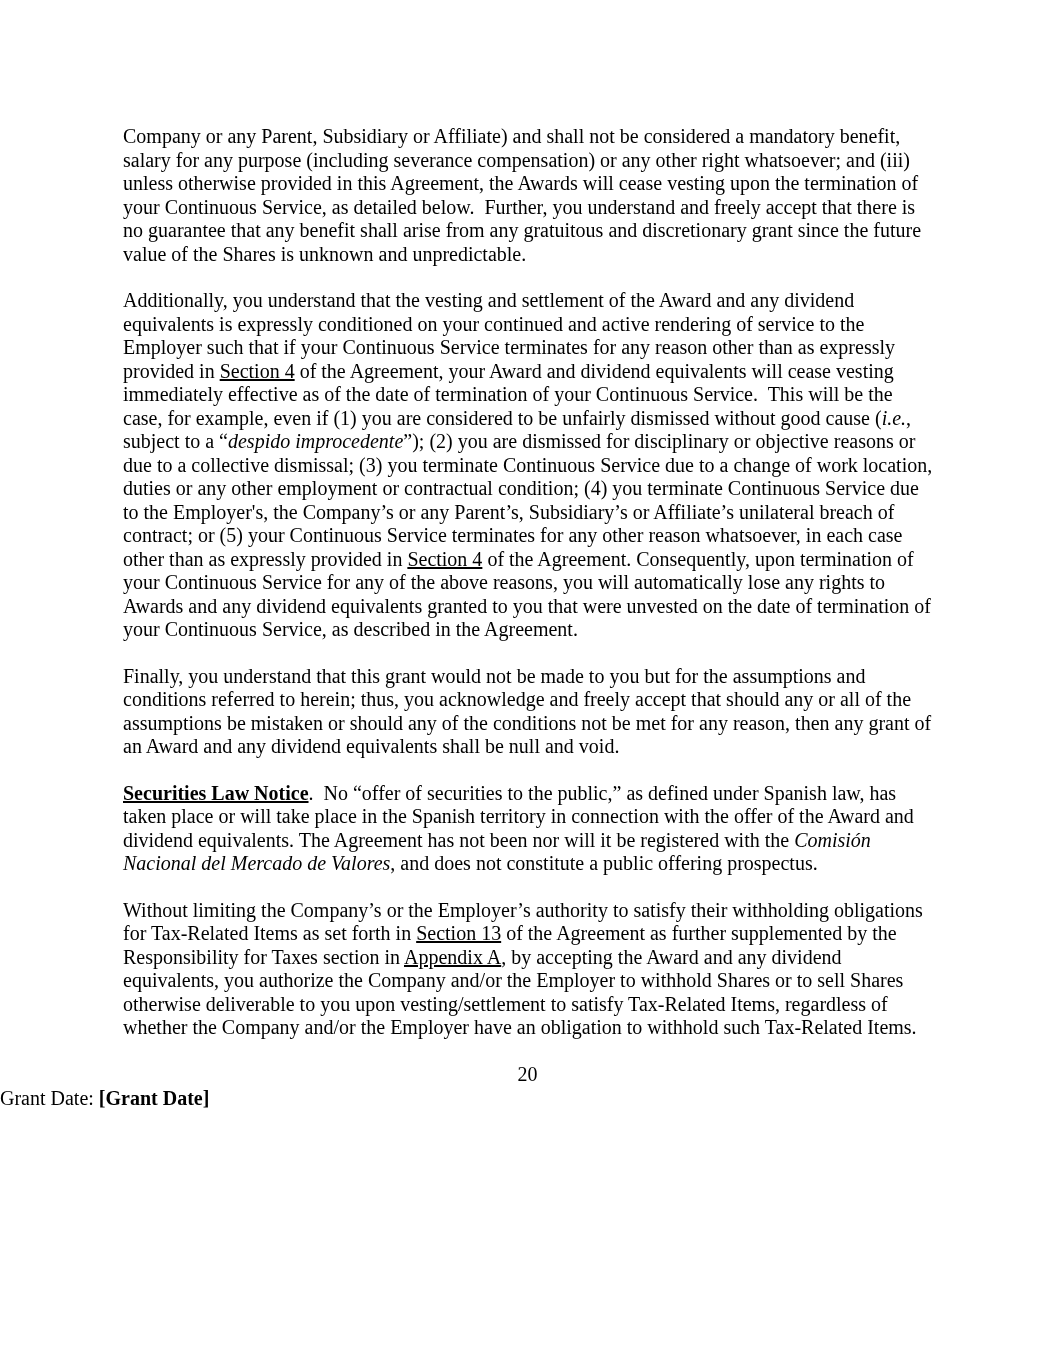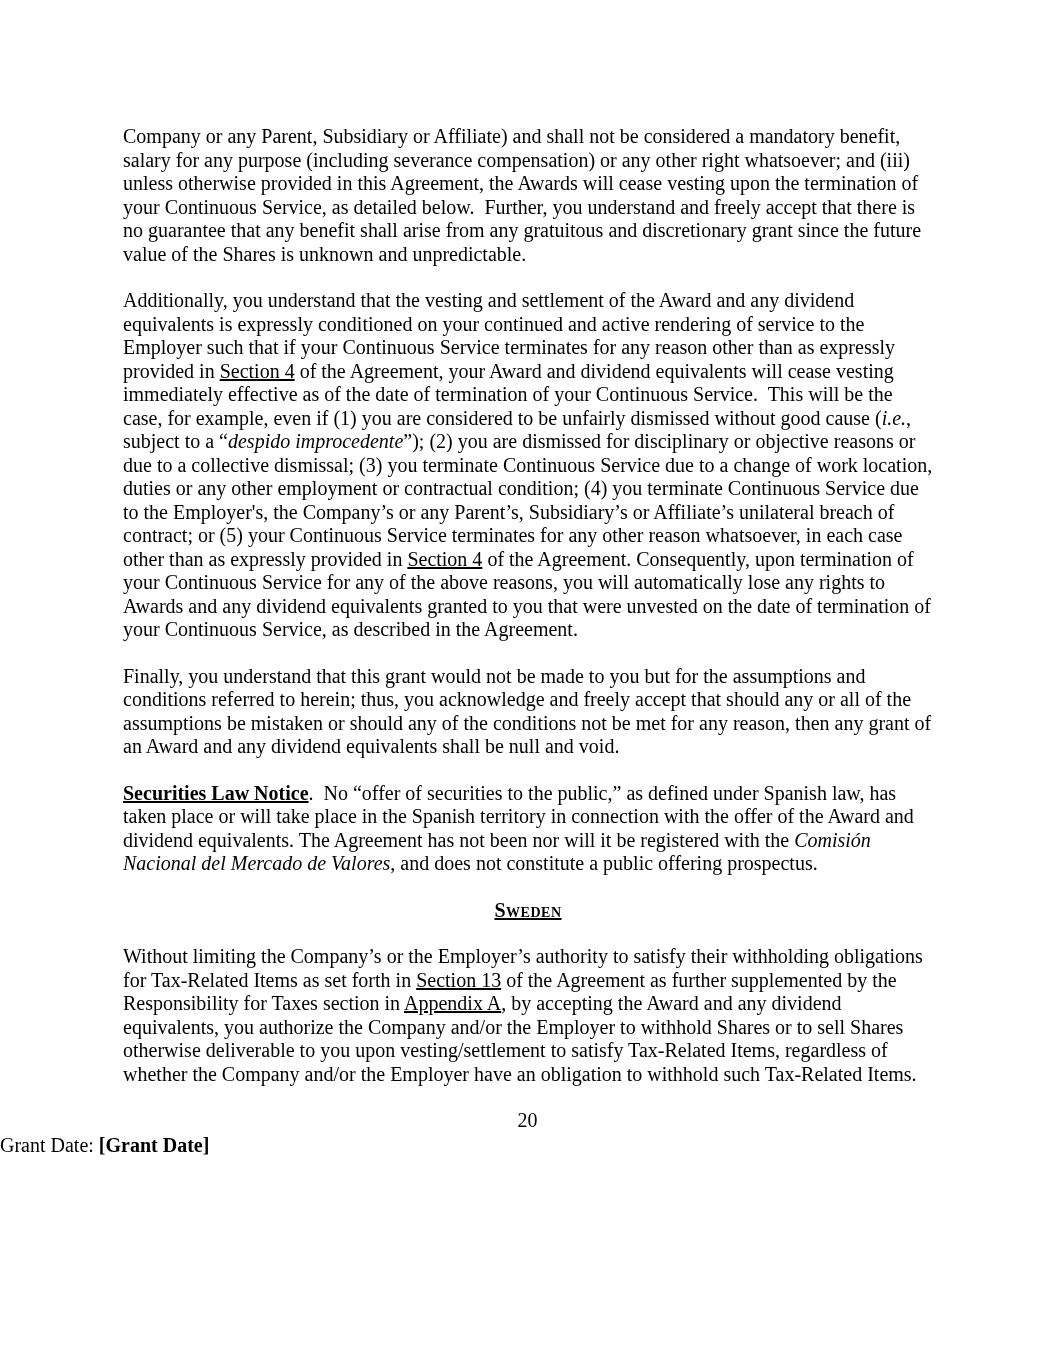--- a/index.html
+++ b/index.html
@@ -47,20 +47,19 @@
 </style>
 </head>
 <body>
 
 <div class="page">
   <div class="content">
       <p class="para"><span>Company or any Parent, Subsidiary or Affiliate) and shall not be considered a mandatory benefit, salary for any purpose (including severance compensation) or any other right whatsoever; and (iii) unless otherwise provided in this Agreement, the Awards will cease vesting upon the termination of your Continuous Service, as detailed below.  Further, you understand and freely accept that there is no guarantee that any benefit shall arise from any gratuitous and discretionary grant since the future value of the Shares is unknown and unpredictable.</span></p>
       <p class="para"><span>Additionally, you understand that the vesting and settlement of the Award and any dividend equivalents is expressly conditioned on your continued and active rendering of service to the Employer such that if your Continuous Service terminates for any reason other than as expressly provided in </span><span class="underline">Section 4</span><span> of the Agreement, your Award and dividend equivalents will cease vesting immediately effective as of the date of termination of your Continuous Service.  This will be the case, for example, even if (1) you are considered to be unfairly dismissed without good cause (</span><span class="italic">i.e.</span><span>, subject to a “</span><span class="italic">despido improcedente</span><span>”); (2) you are dismissed for disciplinary or objective reasons or due to a collective dismissal; (3) you terminate Continuous Service due to a change of work location, duties or any other employment or contractual condition; (4) you terminate Continuous Service due to the Employer's, the Company’s or any Parent’s, Subsidiary’s or Affiliate’s unilateral breach of contract; or (5) your Continuous Service terminates for any other reason whatsoever, in each case other than as expressly provided in </span><span class="underline">Section 4</span><span> of the Agreement. Consequently, upon termination of your Continuous Service for any of the above reasons, you will automatically lose any rights to Awards and any dividend equivalents granted to you that were unvested on the date of termination of your Continuous Service, as described in the Agreement.</span></p>
       <p class="para"><span>Finally, you understand that this grant would not be made to you but for the assumptions and conditions referred to herein; thus, you acknowledge and freely accept that should any or all of the assumptions be mistaken or should any of the conditions not be met for any reason, then any grant of an Award and any dividend equivalents shall be null and void.</span></p>
       <p class="para"><span class="bold underline">Securities Law Notice</span><span>.  No “offer of securities to the public,” as defined under Spanish law, has taken place or will take place in the Spanish territory in connection with the offer of the Award and dividend equivalents. The Agreement has not been nor will it be registered with the </span><span class="italic">Comisión Nacional del Mercado de Valores</span><span>, and does not constitute a public offering prospectus.</span></p>
-      <p class="para center"><span class="bold underline smallcaps">Sweden</span></p>
       <p class="para"><span>Without limiting the Company’s or the Employer’s authority to satisfy their withholding obligations for Tax-Related Items as set forth in </span><span class="underline">Section 13</span><span> of the Agreement as further supplemented by the Responsibility for Taxes section in </span><span class="underline">Appendix A</span><span>, by accepting the Award and any dividend equivalents, you authorize the Company and/or the Employer to withhold Shares or to sell Shares otherwise deliverable to you upon vesting/settlement to satisfy Tax-Related Items, regardless of whether the Company and/or the Employer have an obligation to withhold such Tax-Related Items.</span></p>
     </div>
   <div class="footer">
     <div class="page-number">20</div>
     <div class="grant-line"><span>Grant Date: </span><span class="bold">[Grant Date]</span></div>
   </div>
 </div>
 
 </body></html>

